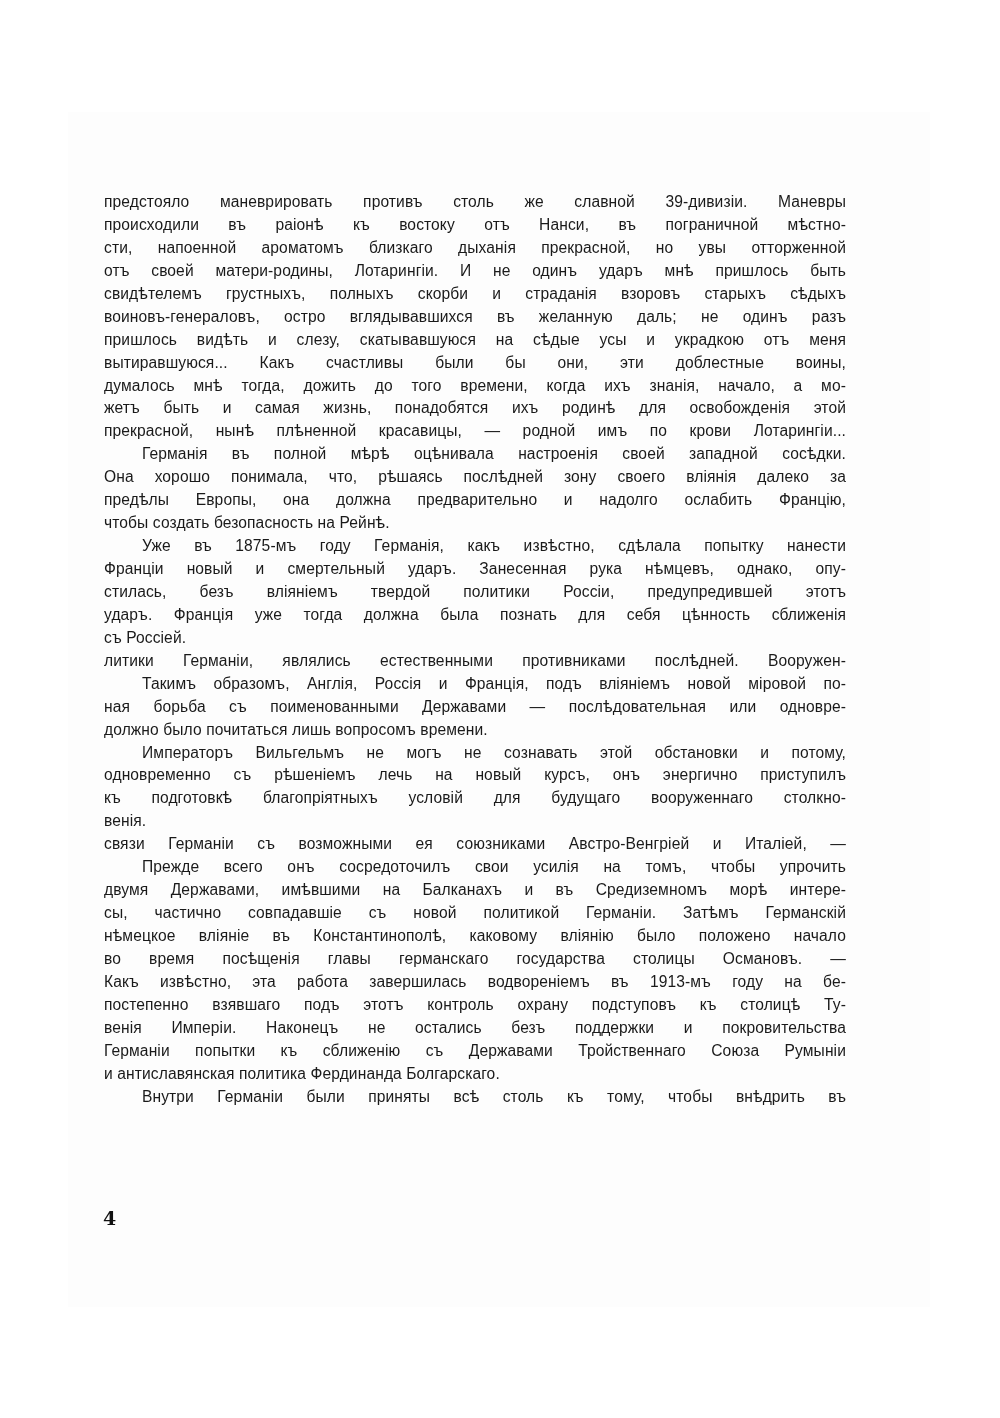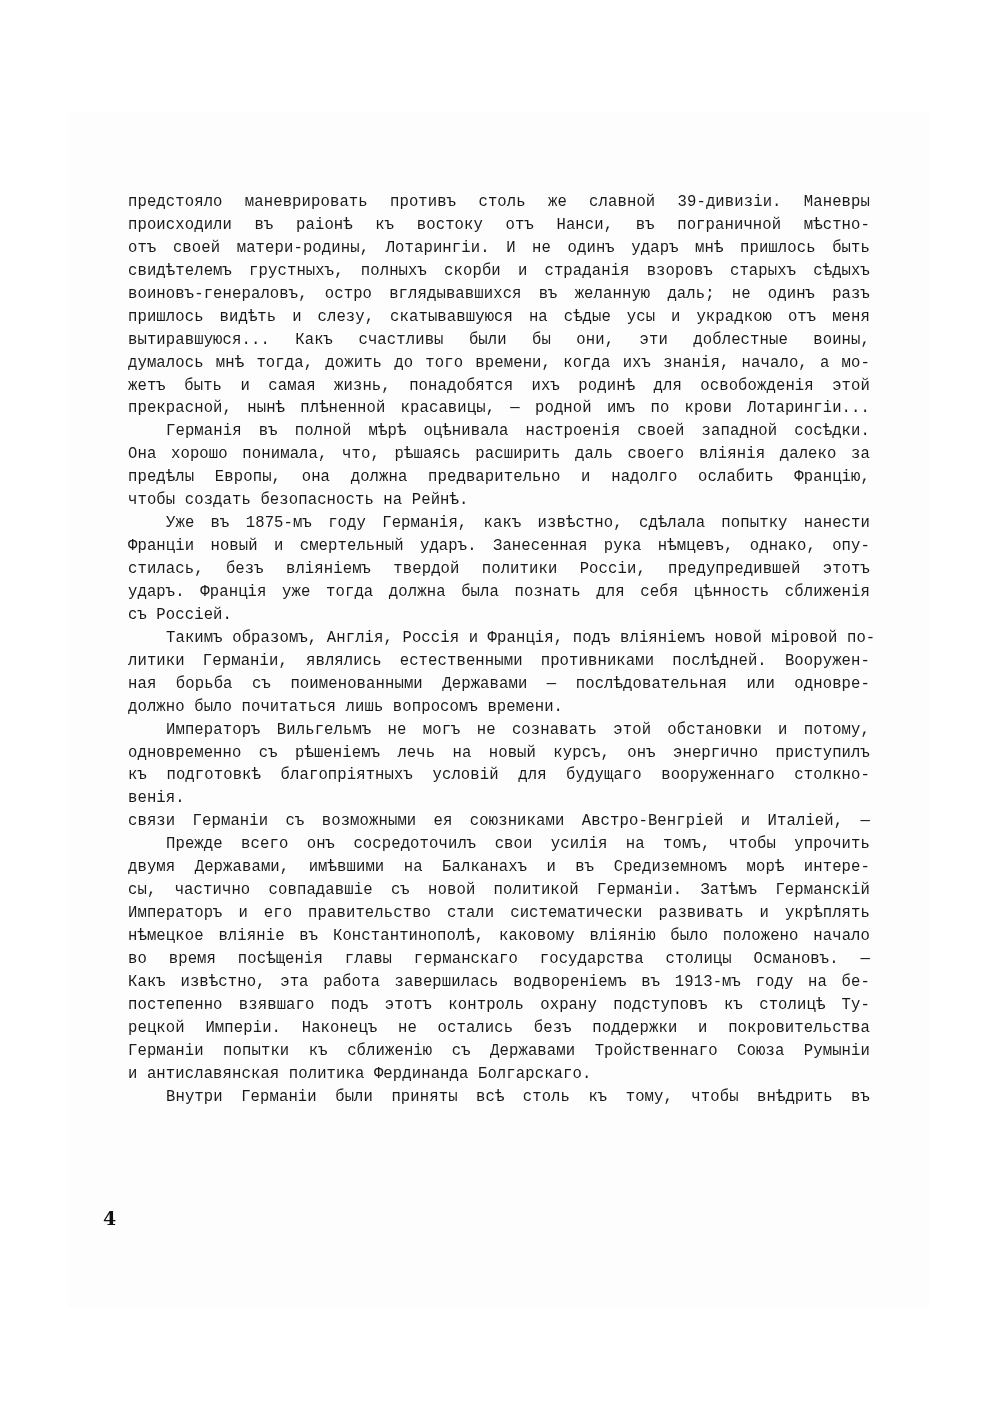--- a/index.html
+++ b/index.html
@@ -19,26 +19,25 @@
       top: 112px;
       width: 862px;
       height: 1195px;
       background: #fdfdfd;
     }
     .text-block {
       position: absolute;
       left: 104px;
       top: 191px;
       width: 742px;
-      font-family: Liberation Mono, monospace;
+      font-family: Liberation Sans, sans-serif;
       font-size: 15.6px;
       line-height: 22.95px;
       color: #1a1a1a;
       letter-spacing: 0.1px;
-      margin-left: 24px;
     }
     .line {
       display: block;
       white-space: nowrap;
       text-align: justify;
       text-align-last: justify;
       height: 22.95px;
       overflow: visible;
     }
     .line.last {
@@ -60,70 +59,70 @@
 </head>
 <body>
 
 <div class="page"></div>
 
 <div class="text-block">
 
   <div>
     <span class="line">предстояло маневрировать противъ столь же славной 39-дивизіи. Маневры</span>
     <span class="line">происходили въ раіонѣ къ востоку отъ Нанси, въ пограничной мѣстно-</span>
+    <span class="line">сти, напоенной ароматомъ близкаго дыханія прекрасной, но увы отторженной</span>
     <span class="line">отъ своей матери-родины, Лотарингіи. И не одинъ ударъ мнѣ пришлось быть</span>
     <span class="line">свидѣтелемъ грустныхъ, полныхъ скорби и страданія взоровъ старыхъ сѣдыхъ</span>
     <span class="line">воиновъ-генераловъ, остро вглядывавшихся въ желанную даль; не одинъ разъ</span>
     <span class="line">пришлось видѣть и слезу, скатывавшуюся на сѣдые усы и украдкою отъ меня</span>
     <span class="line">вытиравшуюся... Какъ счастливы были бы они, эти доблестные воины,</span>
     <span class="line">думалось мнѣ тогда, дожить до того времени, когда ихъ знанія, начало, а мо-</span>
     <span class="line">жетъ быть и самая жизнь, понадобятся ихъ родинѣ для освобожденія этой</span>
     <span class="line">прекрасной, нынѣ плѣненной красавицы, — родной имъ по крови Лотарингіи...</span>
   </div>
 
   <div>
     <span class="line indent">Германія въ полной мѣрѣ оцѣнивала настроенія своей западной сосѣдки.</span>
-    <span class="line">Она хорошо понимала, что, рѣшаясь расширить даль своего вліянія далеко за</span>
+    <span class="line">Она хорошо понимала, что, рѣшаясь послѣдней зону своего вліянія далеко за</span>
     <span class="line">предѣлы Европы, она должна предварительно и надолго ослабить Францію,</span>
     <span class="line last">чтобы создать безопасность на Рейнѣ.</span>
   </div>
 
   <div>
     <span class="line indent">Уже въ 1875-мъ году Германія, какъ извѣстно, сдѣлала попытку нанести</span>
     <span class="line">Франціи новый и смертельный ударъ. Занесенная рука нѣмцевъ, однако, опу-</span>
     <span class="line">стилась, безъ вліяніемъ твердой политики Россіи, предупредившей этотъ</span>
     <span class="line">ударъ. Франція уже тогда должна была познать для себя цѣнность сближенія</span>
     <span class="line last">съ Россіей.</span>
   </div>
 
   <div>
+    <span class="line">литики Германіи, являлись естественными противниками послѣдней. Вооружен-</span>
     <span class="line indent">Такимъ образомъ, Англія, Россія и Франція, подъ вліяніемъ новой міровой по-</span>
-    <span class="line">литики Германіи, являлись естественными противниками послѣдней. Вооружен-</span>
     <span class="line">ная борьба съ поименованными Державами — послѣдовательная или одновре-</span>
     <span class="line last">должно было почитаться лишь вопросомъ времени.</span>
   </div>
 
   <div>
     <span class="line indent">Императоръ Вильгельмъ не могъ не сознавать этой обстановки и потому,</span>
     <span class="line">одновременно съ рѣшеніемъ лечь на новый курсъ, онъ энергично приступилъ</span>
     <span class="line">къ подготовкѣ благопріятныхъ условій для будущаго вооруженнаго столкно-</span>
     <span class="line last">венія.</span>
   </div>
 
   <div>
     <span class="line">связи Германіи съ возможными ея союзниками Австро-Венгріей и Италіей, —</span>
     <span class="line indent">Прежде всего онъ сосредоточилъ свои усилія на томъ, чтобы упрочить</span>
     <span class="line">двумя Державами, имѣвшими на Балканахъ и въ Средиземномъ морѣ интере-</span>
     <span class="line">сы, частично совпадавшіе съ новой политикой Германіи. Затѣмъ Германскій</span>
-    <span class="line">Императоръ и его правительство стали систематически развивать и укрѣплять</span>
     <span class="line">нѣмецкое вліяніе въ Константинополѣ, каковому вліянію было положено начало</span>
     <span class="line">во время посѣщенія главы германскаго государства столицы Османовъ. —</span>
     <span class="line">Какъ извѣстно, эта работа завершилась водвореніемъ въ 1913-мъ году на бе-</span>
     <span class="line">постепенно взявшаго подъ этотъ контроль охрану подступовъ къ столицѣ Ту-</span>
-    <span class="line">рецкой Имперіи. Наконецъ не остались безъ поддержки и покровительства</span>
+    <span class="line">венія Имперіи. Наконецъ не остались безъ поддержки и покровительства</span>
     <span class="line">Германіи попытки къ сближенію съ Державами Тройственнаго Союза Румыніи</span>
     <span class="line last">и антиславянская политика Фердинанда Болгарскаго.</span>
   </div>
 
   <div>
     <span class="line indent">Внутри Германіи были приняты всѣ столь къ тому, чтобы внѣдрить въ</span>
   </div>
 </div>
 
 <div class="page-number">4</div>

